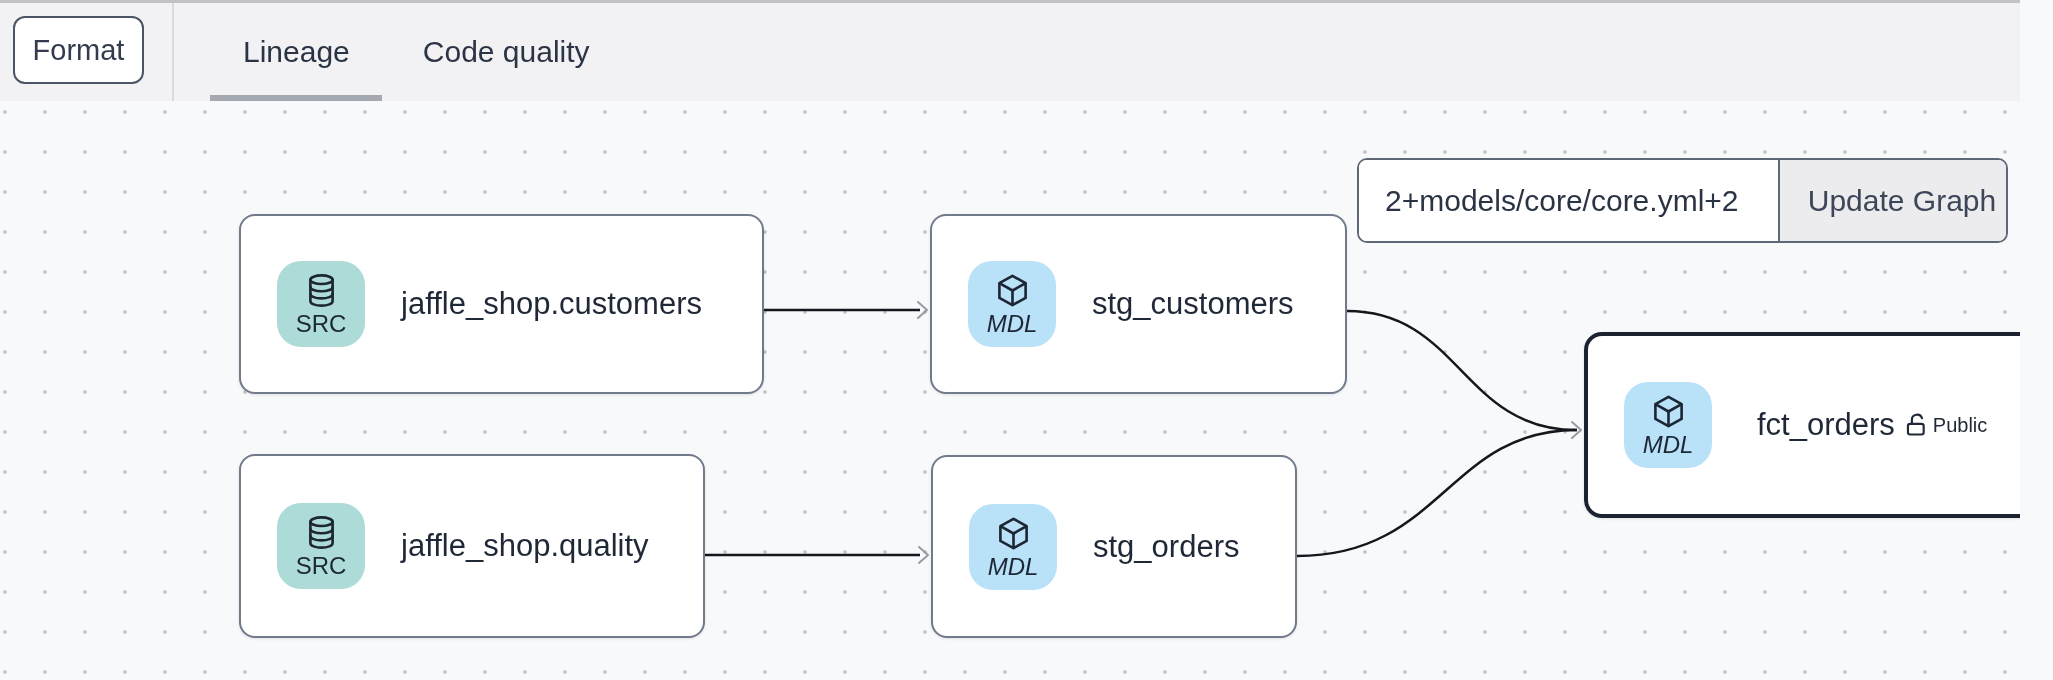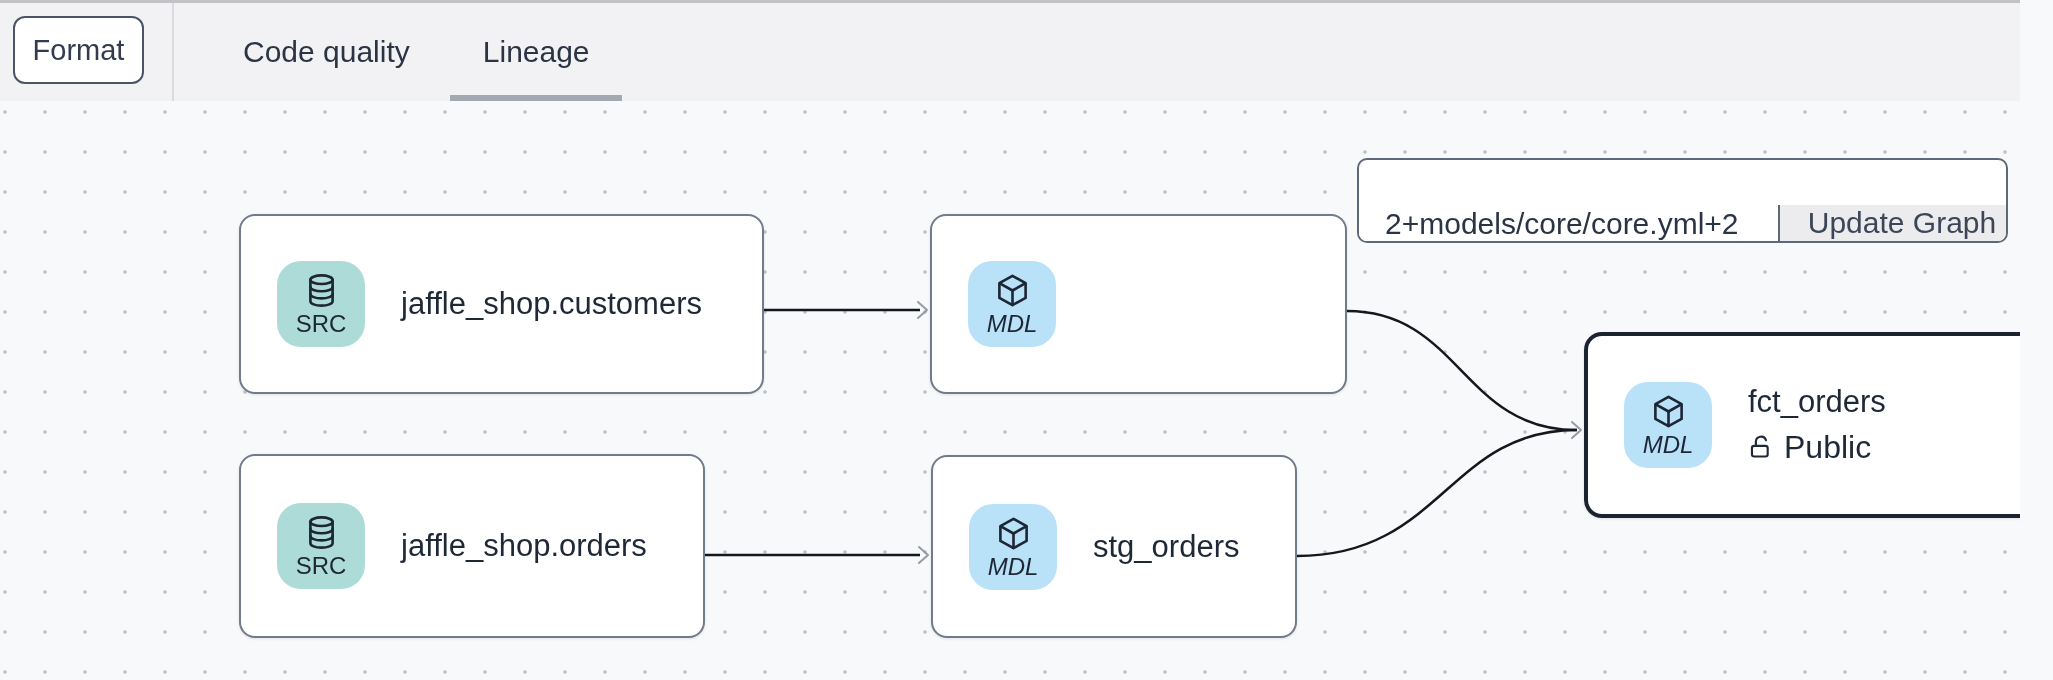--- a/index.html
+++ b/index.html
@@ -85,30 +85,30 @@
   .badge{
     flex:0 0 88px;width:88px;height:86px;margin-left:36px;
     border-radius:24px;
     display:flex;flex-direction:column;align-items:center;justify-content:center;
   }
   .badge.src{background:var(--source-badge-bg);}
   .badge.mdl{background:var(--model-badge-bg);font-style:italic;}
   .badge svg{width:37px;height:37px;}
   .badge-label{font-size:24px;line-height:1;margin-top:3px;color:#1d2635;}
   .node-title{margin-left:36px;font-size:31px;font-weight:500;color:#1f2836;white-space:nowrap;}
-  .node-textcol{margin-left:36px;display:flex;flex-direction:column;gap:9px;}
+  .node-textcol{margin-left:45px;display:flex;flex-direction:row;gap:9px;}
   .node-textcol .node-title{margin-left:0;}
-  .node-meta{display:flex;align-items:center;gap:9px;font-size:32px;color:#1f2836;}
+  .node-meta{display:flex;align-items:center;gap:2px;font-size:20px;color:#1f2836;}
   .node-meta svg{width:27px;height:27px;}
 
   
   .selector-group{
     position:absolute;left:1357px;top:57px;height:85px;width:651px;
     border:2px solid var(--control-border);border-radius:10px;
-    display:flex;overflow:hidden;background:#ffffff;box-sizing:border-box;align-items:flex-end;
+    display:flex;overflow:hidden;background:#ffffff;box-sizing:border-box;
   }
   .selector-input{
     flex:0 0 419px;border:none;outline:none;background:#ffffff;
     font-family:inherit;font-size:30px;color:#2b3444;
     padding:0 0 0 26px;box-sizing:border-box;
   }
   .update-btn{
     flex:1;border:none;border-left:2px solid var(--control-border);
     background:var(--button-bg);
     font-family:inherit;font-size:30px;color:#3d4658;
@@ -122,25 +122,25 @@
 </style>
 </head>
 <body>
 
 <div class="app">
 
   <header class="topbar">
     <button class="format-btn">Format</button>
     <div class="topbar-divider"></div>
     <nav class="tabs">
+      <div class="tab active">
+        <span>Lineage</span>
+      </div>
       <div class="tab">
         <span>Code quality</span>
-      </div>
-      <div class="tab active">
-        <span>Lineage</span>
       </div>
     </nav>
   </header>
 
   <div class="canvas">
 
     <svg class="edges" viewBox="0 0 2053 579">
       <path class="edge-path" d="M764 209 L920 209"></path>
       <path class="edge-path" d="M705 454 L920 454"></path>
       <path class="edge-path" d="M1347 210 C1460 210 1462 329 1577 329"></path>
@@ -165,33 +165,34 @@
 
     <div class="node" style="left:930px;top:113px;width:417px;height:180px;">
       <div class="badge mdl">
         <svg viewBox="0 0 24 24" fill="none" stroke="#1d2635" stroke-width="1.7" stroke-linejoin="round">
           <path d="M12 2.5l8.5 4.7v9.6L12 21.5l-8.5-4.7V7.2z"></path>
           <path d="M3.5 7.2L12 12l8.5-4.8"></path>
           <path d="M12 12v9.5"></path>
         </svg>
         <span class="badge-label">MDL</span>
       </div>
+      <span class="node-title">stg_customers</span>
     </div>
 
     <div class="node" style="left:239px;top:353px;width:466px;height:184px;">
       <div class="badge src">
         <svg viewBox="0 0 24 24" fill="none" stroke="#1d2635" stroke-width="1.7" stroke-linecap="round">
           <ellipse cx="12" cy="5" rx="7.2" ry="2.8"></ellipse>
           <path d="M4.8 5v14c0 1.55 3.2 2.8 7.2 2.8s7.2-1.25 7.2-2.8V5"></path>
           <path d="M4.8 9.7c0 1.55 3.2 2.8 7.2 2.8s7.2-1.25 7.2-2.8"></path>
           <path d="M4.8 14.3c0 1.55 3.2 2.8 7.2 2.8s7.2-1.25 7.2-2.8"></path>
         </svg>
         <span class="badge-label">SRC</span>
       </div>
-      <span class="node-title">jaffle_shop.orders</span>
+      <span class="node-title">jaffle_shop.quality</span>
     </div>
 
     <div class="node" style="left:931px;top:354px;width:366px;height:183px;">
       <div class="badge mdl">
         <svg viewBox="0 0 24 24" fill="none" stroke="#1d2635" stroke-width="1.7" stroke-linejoin="round">
           <path d="M12 2.5l8.5 4.7v9.6L12 21.5l-8.5-4.7V7.2z"></path>
           <path d="M3.5 7.2L12 12l8.5-4.8"></path>
           <path d="M12 12v9.5"></path>
         </svg>
         <span class="badge-label">MDL</span>

